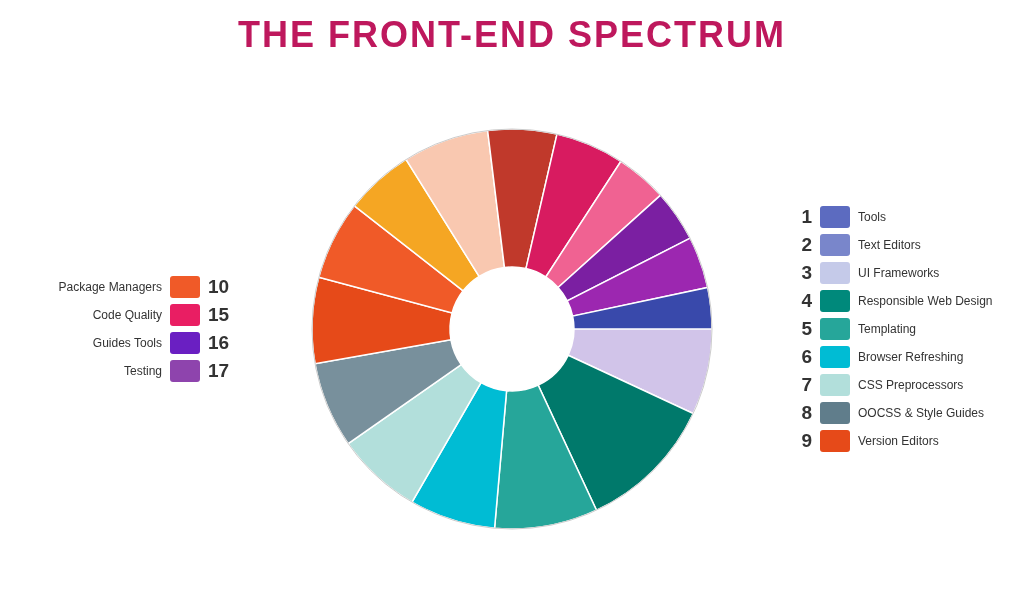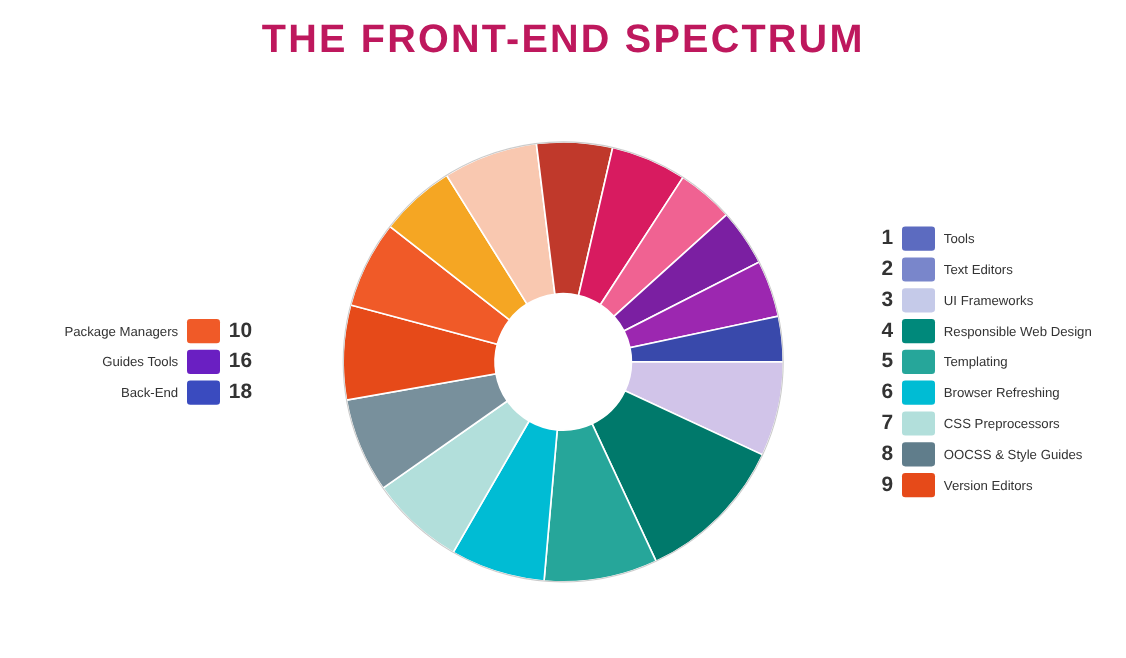--- a/index.html
+++ b/index.html
@@ -101,28 +101,33 @@
 
 <div class="main-layout">
 
   <div class="left-legend" id="left-legend">
       <div class="legend-item">
     <span class="legend-label">Package Managers</span>
     <span class="legend-swatch" style="background:#f05a28"></span>
     <span class="legend-number">10</span>
   </div>
       <div class="legend-item">
+    <span class="legend-label">Code Quality</span>
+    <span class="legend-swatch" style="background:#e91e63"></span>
+    <span class="legend-number">15</span>
+  </div>
+      <div class="legend-item">
     <span class="legend-label">Guides Tools</span>
     <span class="legend-swatch" style="background:#6a1fc2"></span>
     <span class="legend-number">16</span>
   </div>
       <div class="legend-item">
-    <span class="legend-label">Back-End</span>
-    <span class="legend-swatch" style="background:#3a4bbf"></span>
-    <span class="legend-number">18</span>
+    <span class="legend-label">Testing</span>
+    <span class="legend-swatch" style="background:#8e44ad"></span>
+    <span class="legend-number">17</span>
   </div>
     </div>
 
   <div class="wheel-container">
     <svg class="wheel-svg" viewBox="-210 -210 420 420" xmlns="http://www.w3.org/2000/svg">
 
       <path d="M 1.2246467991473532e-14 -200 A 200 200 0 0 1 128.55752193730788 -153.20888862379562 L 39.85283180056544 -47.494755473376635 A 62 62 0 0 0 3.796405077356795e-15 -62 Z" fill="#5c6bc0" stroke="white" stroke-width="1.5"></path>
         <path d="M 128.55752193730788 -153.20888862379562 A 200 200 0 0 1 196.9615506024416 -34.729635533386066 L 61.058080686756895 -10.766187015349681 A 62 62 0 0 0 39.85283180056544 -47.494755473376635 Z" fill="#7986cb" stroke="white" stroke-width="1.5"></path>
         <path d="M 196.9615506024416 -34.729635533386066 A 200 200 0 0 1 181.26155740732997 84.52365234813989 L 56.1910827962723 26.202332227923364 A 62 62 0 0 0 61.058080686756895 -10.766187015349681 Z" fill="#d1c4e9" stroke="white" stroke-width="1.5"></path>
         <path d="M 181.26155740732997 84.52365234813989 A 200 200 0 0 1 84.52365234813989 181.26155740732997 L 26.202332227923364 56.1910827962723 A 62 62 0 0 0 56.1910827962723 26.202332227923364 Z" fill="#00796b" stroke="white" stroke-width="1.5"></path>

